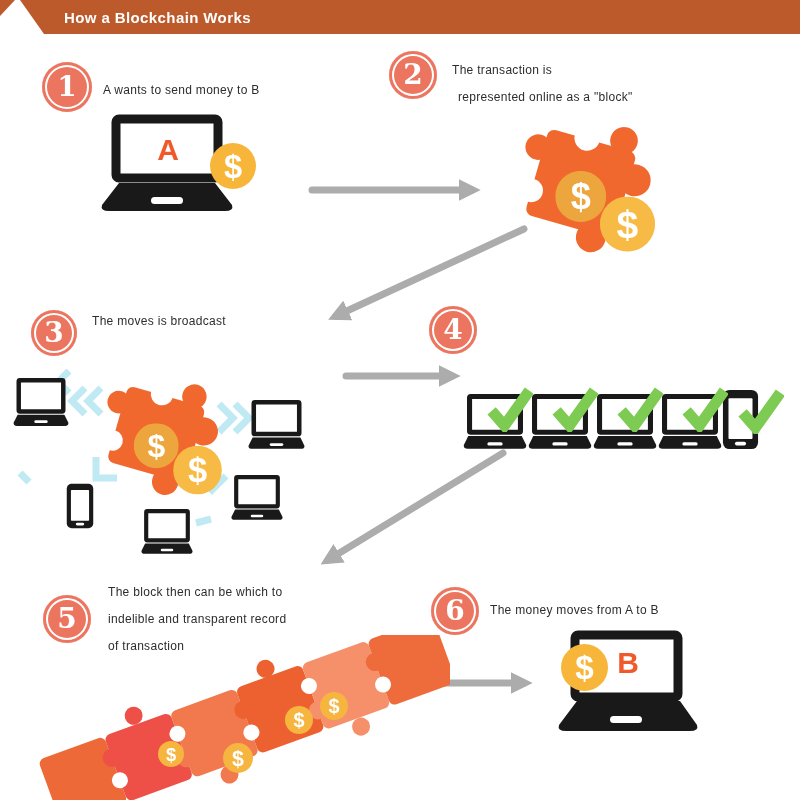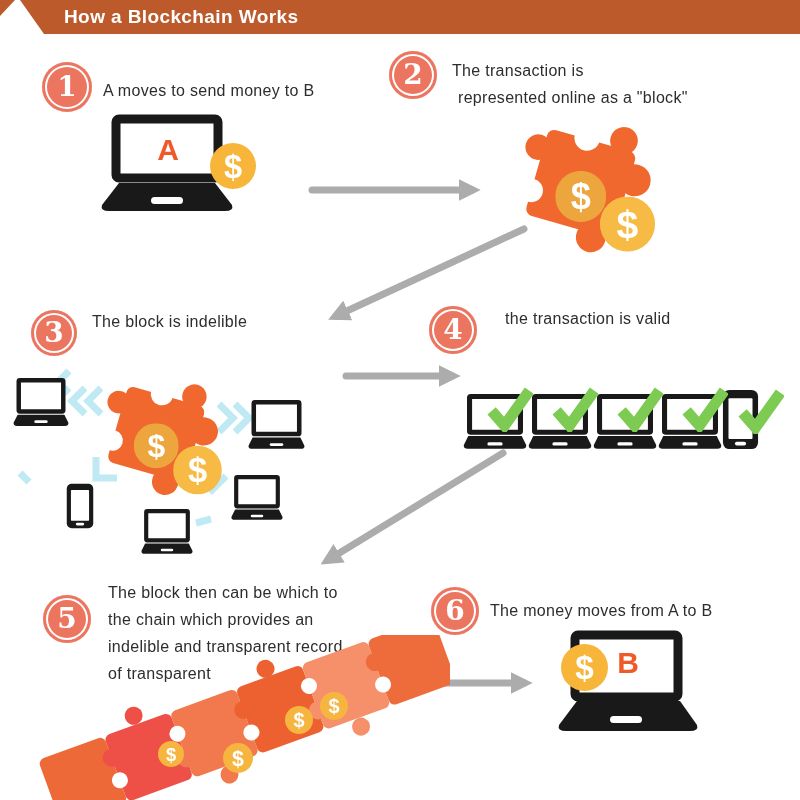--- a/index.html
+++ b/index.html
@@ -5,29 +5,29 @@
   html,body{margin:0;padding:0;background:#fff;}
   .canvas{position:relative;width:800px;height:800px;background:#fff;overflow:hidden;
           font-family:"Liberation Sans",sans-serif;}
   .abs{position:absolute;}
   
   .banner{position:absolute;left:0;top:0;width:800px;height:34px;background:#bc5a2c;
           clip-path:polygon(20px 0,100% 0,100% 100%,44px 100%);
           display:flex;align-items:center;}
   .banner-fold{position:absolute;left:0;top:0;width:15px;height:16px;background:#bc5a2c;
           clip-path:polygon(0 0,100% 0,0 100%);}
-  .banner h1{margin:0 0 0 64px;font-size:19px;letter-spacing:.4px;color:#fff;font-weight:bold;}
+  .banner h1{margin:0 0 0 64px;font-size:15px;letter-spacing:.4px;color:#fff;font-weight:bold;}
   
   .badge{position:absolute;border-radius:50%;background:#ec7560;
          box-shadow:inset 0 0 0 3px #ec7560, inset 0 0 0 5px #ffffff;
          display:flex;align-items:center;justify-content:center;}
   .badge span{color:#fff;font-family:"DejaVu Serif",serif;font-weight:bold;font-size:28px;
          padding-bottom:2px;}
   
-  .step-text{position:absolute;font-size:16px;line-height:27px;letter-spacing:.3px;color:#2d2d2d;}
+  .step-text{position:absolute;font-size:12px;line-height:27px;letter-spacing:.3px;color:#2d2d2d;}
   .step-text .indent{padding-left:6px;}
   svg{position:absolute;overflow:visible;}
   svg.clip{overflow:hidden;}
 </style>
 </head>
 <body>
 
 <div class="canvas">
 
   <svg width="0" height="0" style="position:absolute">
@@ -82,21 +82,21 @@
       <line x1="346" y1="376" x2="452" y2="376" marker-end="url(#ah)"></line>
       <line x1="503" y1="453" x2="328" y2="560" marker-end="url(#ah)"></line>
       <line x1="410" y1="683" x2="524" y2="683" marker-end="url(#ah)"></line>
     </g>
   </svg>
 
   <div class="badge" style="left:42px;top:62px;width:50px;height:50px">
     <span>1</span>
   </div>
   <div class="step-text" style="left:103px;top:77px">
-    <div>A moves to send money to B</div>
+    <div>A wants to send money to B</div>
   </div>
   <svg style="left:95px;top:113px" width="165" height="105" viewBox="0 0 165 105">
     <rect x="21" y="6" width="102" height="59" rx="3" fill="#fff" stroke="#191919" stroke-width="9"></rect>
     <text x="73" y="47" text-anchor="middle" font-size="30" font-weight="bold" fill="#f05a2b" font-family="Liberation Sans, sans-serif">A</text>
     <path d="M24 70 L120 70 L137 92 Q139 98 130 98 L14 98 Q5 98 7 92 Z" fill="#191919"></path>
     <rect x="56" y="84" width="32" height="7" rx="3.5" fill="#fff"></rect>
     <use href="#coin" x="115" y="30" width="46" height="46" color="#f7b63a"></use>
   </svg>
 
   <div class="badge" style="left:389px;top:51px;width:48px;height:48px">
@@ -107,21 +107,21 @@
     <div class="indent">represented online as a "block"</div>
   </div>
   <svg style="left:500px;top:105px" width="170" height="170" viewBox="0 0 160 160">
     <use href="#puzzle-coins" width="160" height="160"></use>
   </svg>
 
   <div class="badge" style="left:31px;top:310px;width:46px;height:46px">
     <span>3</span>
   </div>
   <div class="step-text" style="left:92px;top:308px">
-    <div>The block is indelible</div>
+    <div>The moves is broadcast</div>
   </div>
   <svg style="left:0;top:357px" width="335" height="214" viewBox="0 0 335 214">
     <g stroke="#bfe9f3" stroke-width="7" fill="none">
       <path d="M85 31 l-13 13 13 13"></path>
         <path d="M101 31 l-13 13 13 13"></path>
       <path d="M69 14 l-11 11 11 11"></path>
       <path d="M219 47 l14 14 -14 14"></path>
         <path d="M235 47 l14 14 -14 14"></path>
       <path d="M96 100 v21 h21"></path>
       <path d="M169 105 v21 h21"></path>
@@ -134,21 +134,20 @@
     <use href="#phone" x="66" y="126" width="28" height="46"></use>
     <use href="#laptop" x="231" y="118" width="52" height="46"></use>
     <use href="#laptop" x="141" y="152" width="52" height="46"></use>
     <use href="#puzzle-coins" x="85" y="8" width="150" height="150"></use>
   </svg>
 
   <div class="badge" style="left:429px;top:306px;width:48px;height:48px">
     <span>4</span>
   </div>
   <div class="step-text" style="left:505px;top:305px">
-    <div>the transaction is valid</div>
   </div>
   <div class="abs" style="left:458px;top:384px;width:345px;height:70px">
     <svg style="left:5px;top:10px" width="64" height="56" viewBox="0 0 100 88">
         <use href="#laptop" width="100" height="88"></use>
       </svg>
     <svg style="left:70px;top:10px" width="64" height="56" viewBox="0 0 100 88">
         <use href="#laptop" width="100" height="88"></use>
       </svg>
     <svg style="left:135px;top:10px" width="64" height="56" viewBox="0 0 100 88">
         <use href="#laptop" width="100" height="88"></use>
@@ -174,23 +173,22 @@
     <svg style="left:280px;top:4px" width="46" height="46" viewBox="0 0 50 50">
         <use href="#check" width="50" height="50"></use>
       </svg>
   </div>
 
   <div class="badge" style="left:43px;top:595px;width:48px;height:48px">
     <span>5</span>
   </div>
   <div class="step-text" style="left:108px;top:579px">
     <div>The block then can be which to</div>
-    <div>the chain which provides an</div>
     <div>indelible and transparent record</div>
-    <div>of transparent</div>
+    <div>of transaction</div>
   </div>
   <svg class="clip" style="left:20px;top:635px" width="430" height="165" viewBox="0 0 430 165">
     <g transform="translate(30,158) rotate(-20)">
       <rect x="0" y="-35" width="70" height="70" rx="6" fill="#ed6a38"></rect>
       <rect x="70" y="-35" width="70" height="70" rx="6" fill="#ee4f46"></rect>
       <rect x="140" y="-35" width="70" height="70" rx="6" fill="#f1794d"></rect>
       <rect x="210" y="-35" width="70" height="70" rx="6" fill="#ed6030"></rect>
       <rect x="280" y="-35" width="70" height="70" rx="6" fill="#f5906b"></rect>
       <rect x="350" y="-35" width="70" height="70" rx="6" fill="#ee6b3b"></rect>
       <circle cx="70" cy="-12" r="9" fill="#ee4f46"></circle>

